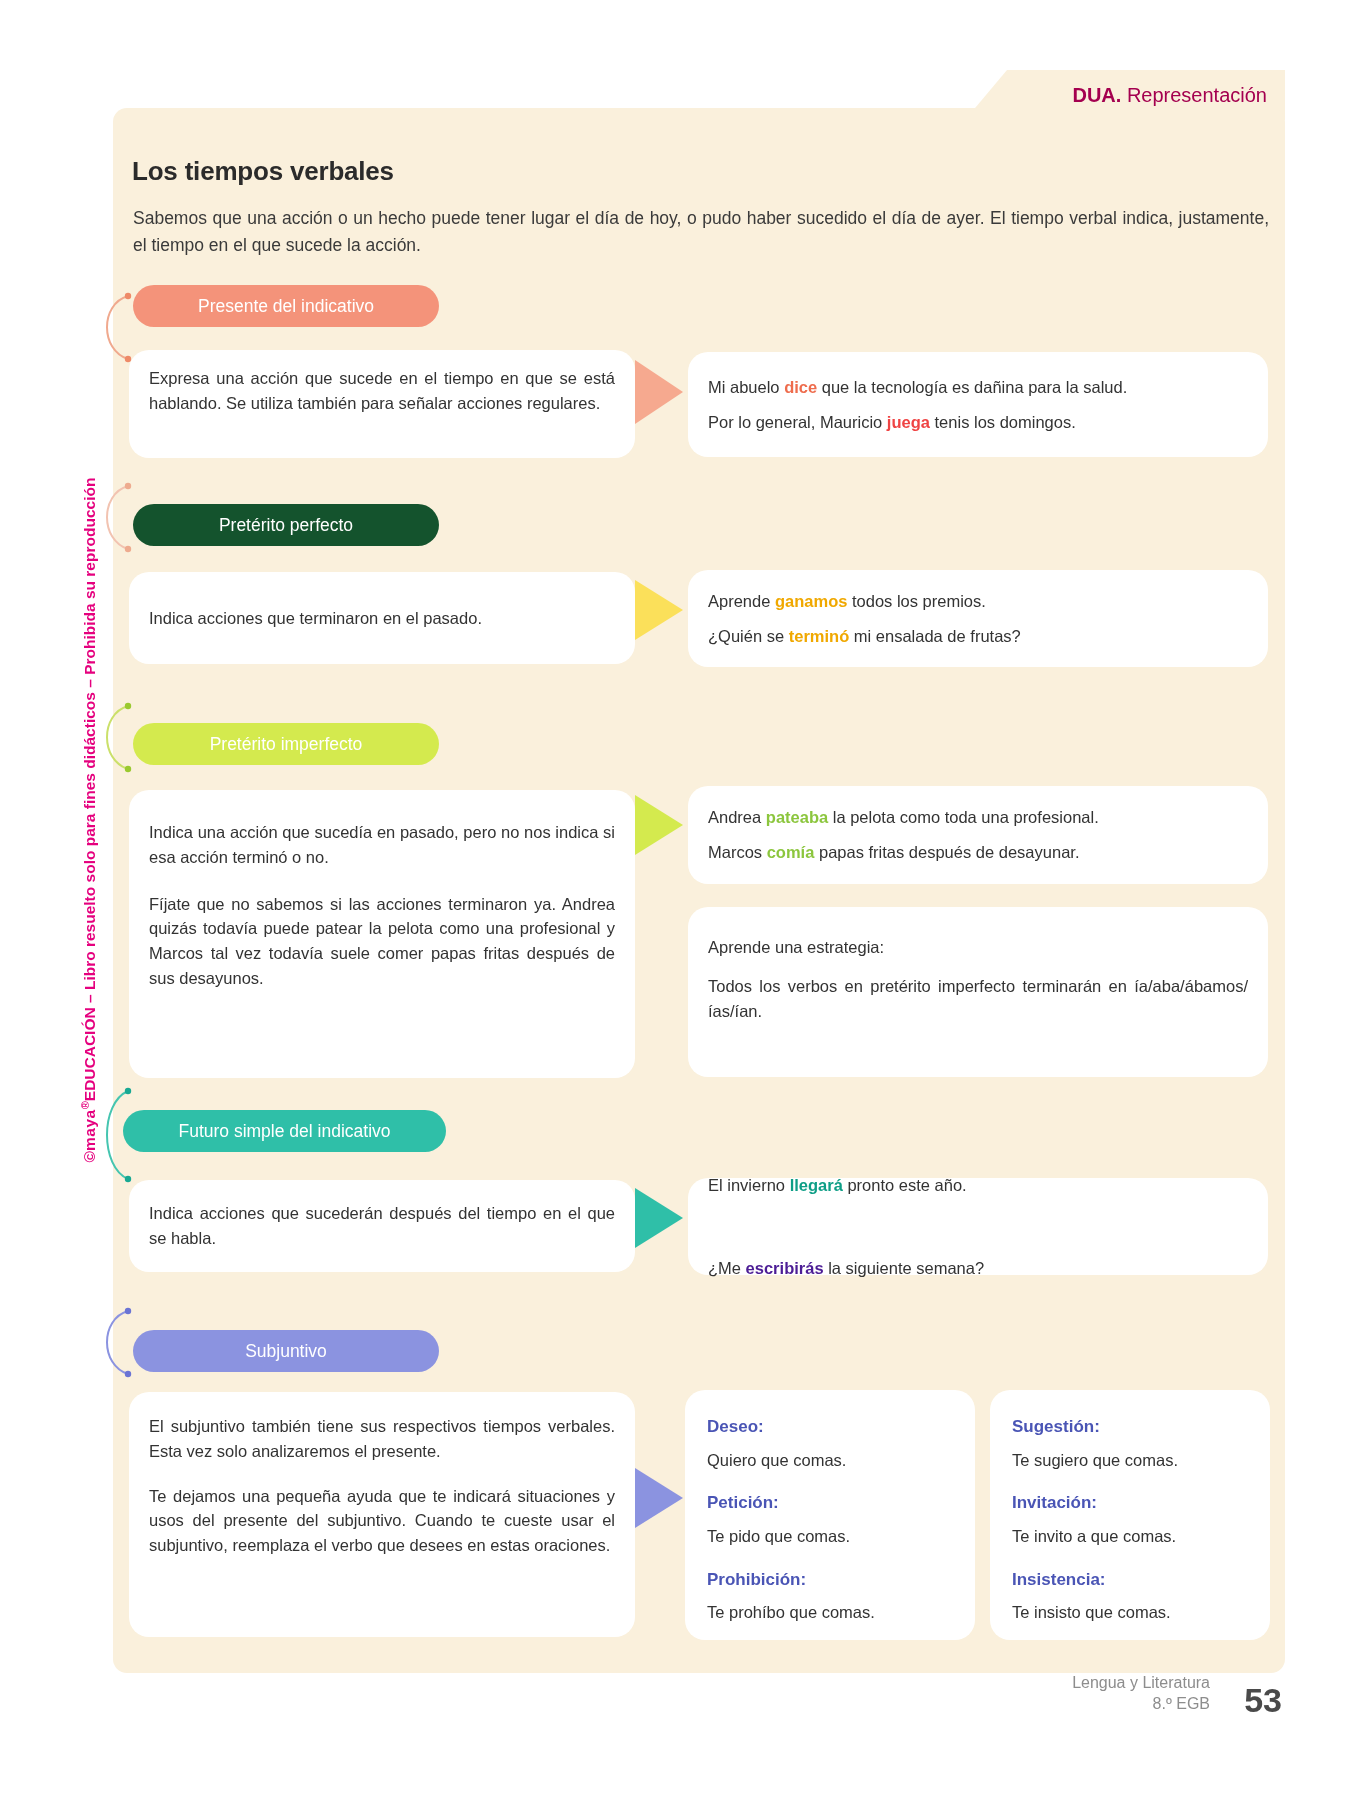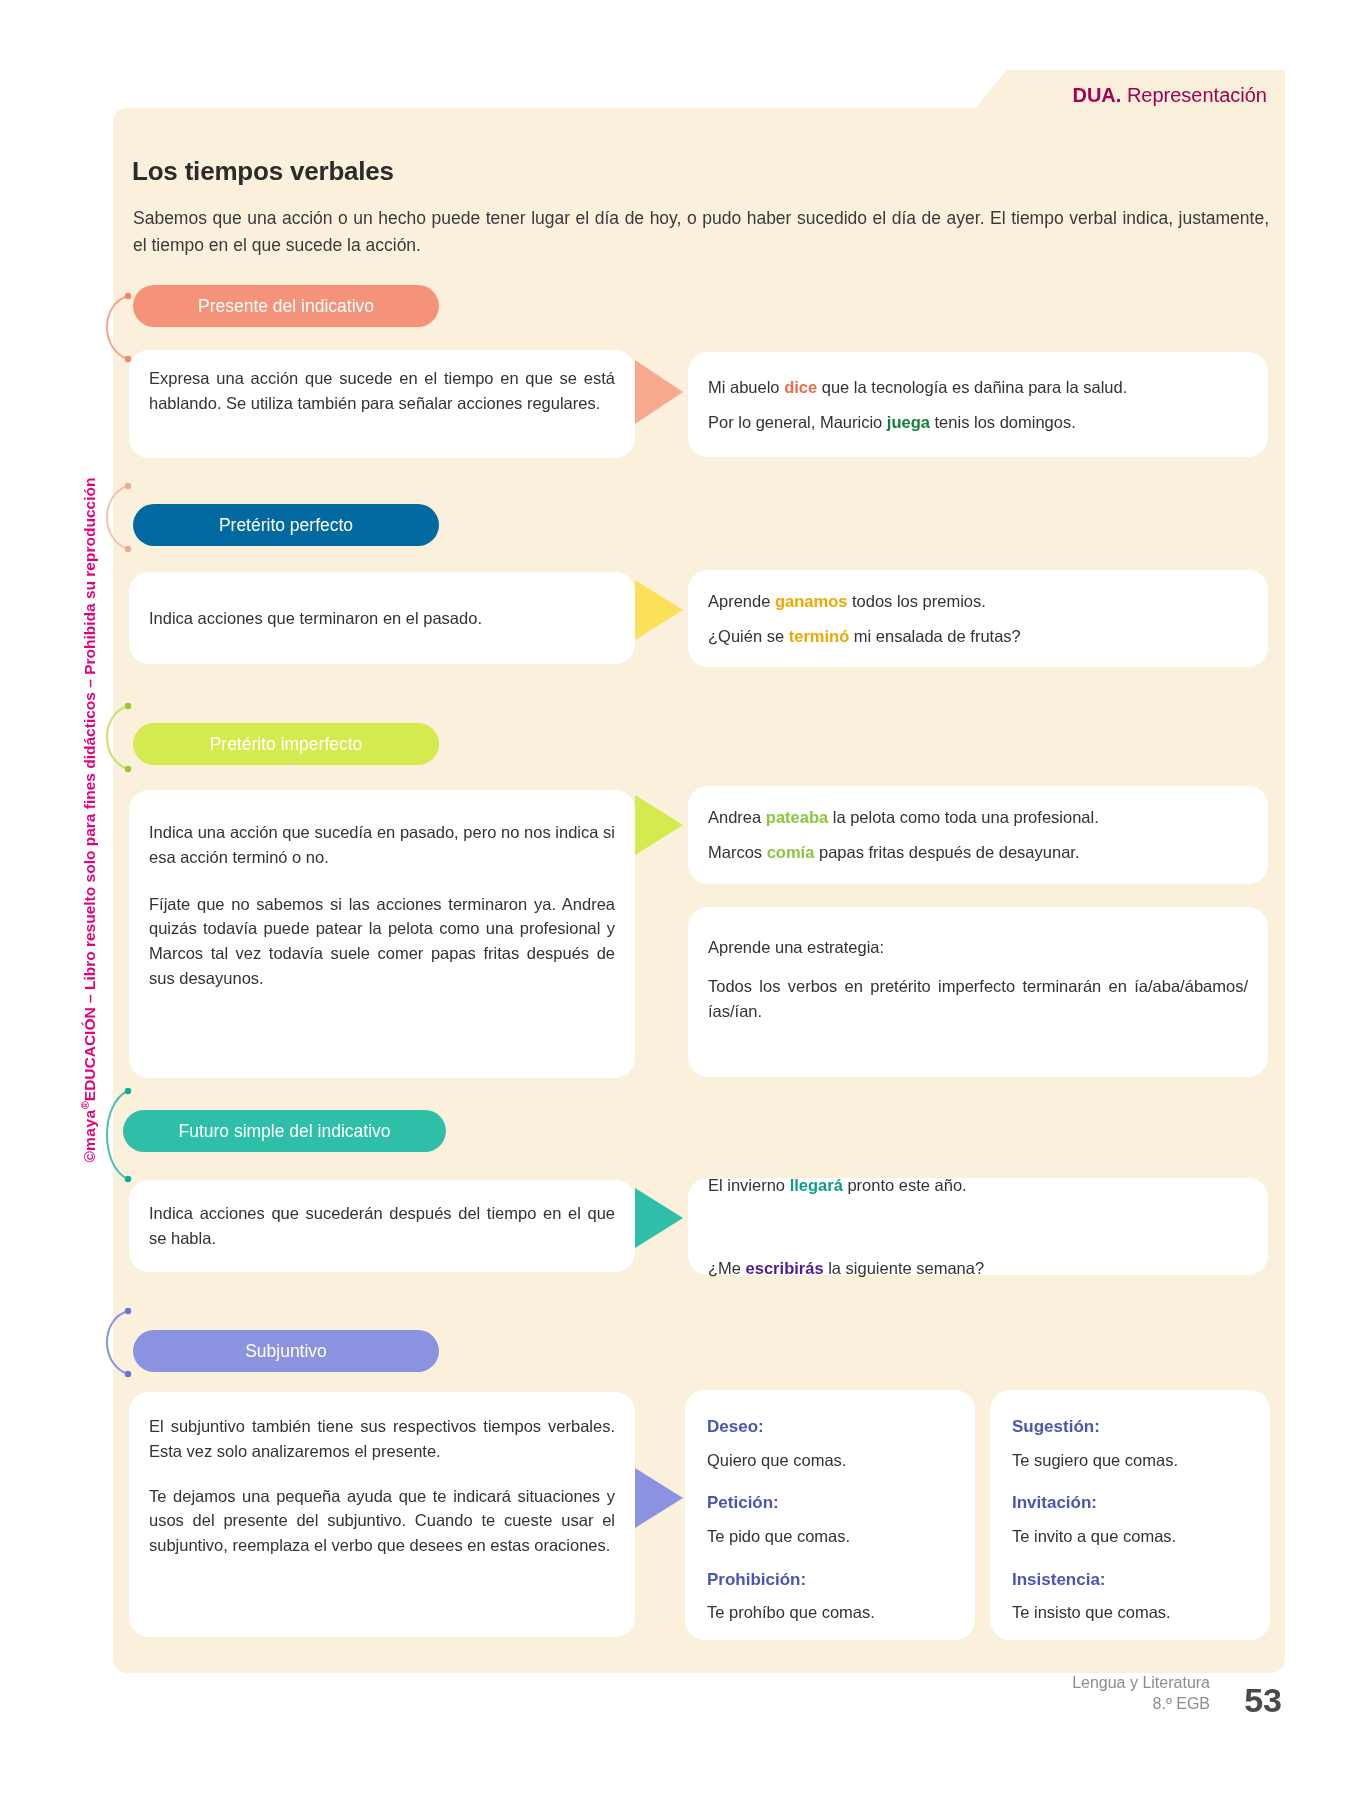--- a/index.html
+++ b/index.html
@@ -128,31 +128,31 @@
     <p>Expresa una acción que sucede en el tiempo en que se está hablando. Se utiliza también para señalar acciones regulares.</p>
   </div>
 
   <div class="arrow" style="left:635px;top:360px;border-top:32px solid transparent;border-bottom:32px solid transparent;border-left:48px solid #f6a98f;"></div>
 
   <div class="card ex vcenter" style="left:688px;top:352px;width:580px;height:105px;">
     <p>
       <span>Mi abuelo </span><span class="hl" style="color:#ee6c4d;">dice</span><span> que la tecnología es dañina para la salud.</span>
     </p>
     <p>
-      <span>Por lo general, Mauricio </span><span class="hl" style="color:#15803d;">juega</span><span> tenis los domingos.</span>
+      <span>Por lo general, Mauricio </span><span class="hl" style="color:#ef4444;">juega</span><span> tenis los domingos.</span>
     </p>
   </div>
 
   <svg class="conn" style="left:92px;top:480px;" width="40" height="75" viewBox="0 0 40 75">
     <path d="M36 6 C 8 14, 8 60, 36 69" stroke="#f2c3b1" stroke-width="2" fill="none"></path>
     <circle cx="36" cy="6" r="3.2" fill="#eeab8f"></circle>
     <circle cx="36" cy="69" r="3.2" fill="#eeab8f"></circle>
   </svg>
 
-  <div class="pill" style="left:133px;top:504px;width:306px;background:#0369a1;">
+  <div class="pill" style="left:133px;top:504px;width:306px;background:#14532d;">
     <span>Pretérito perfecto</span>
   </div>
 
   <div class="card vcenter" style="left:129px;top:572px;width:506px;height:92px;">
     <p style="text-align:left;">Indica acciones que terminaron en el pasado.</p>
   </div>
 
   <div class="arrow" style="left:635px;top:580px;border-top:30px solid transparent;border-bottom:30px solid transparent;border-left:48px solid #fbe05a;"></div>
 
   <div class="card ex vcenter" style="left:688px;top:570px;width:580px;height:97px;">

